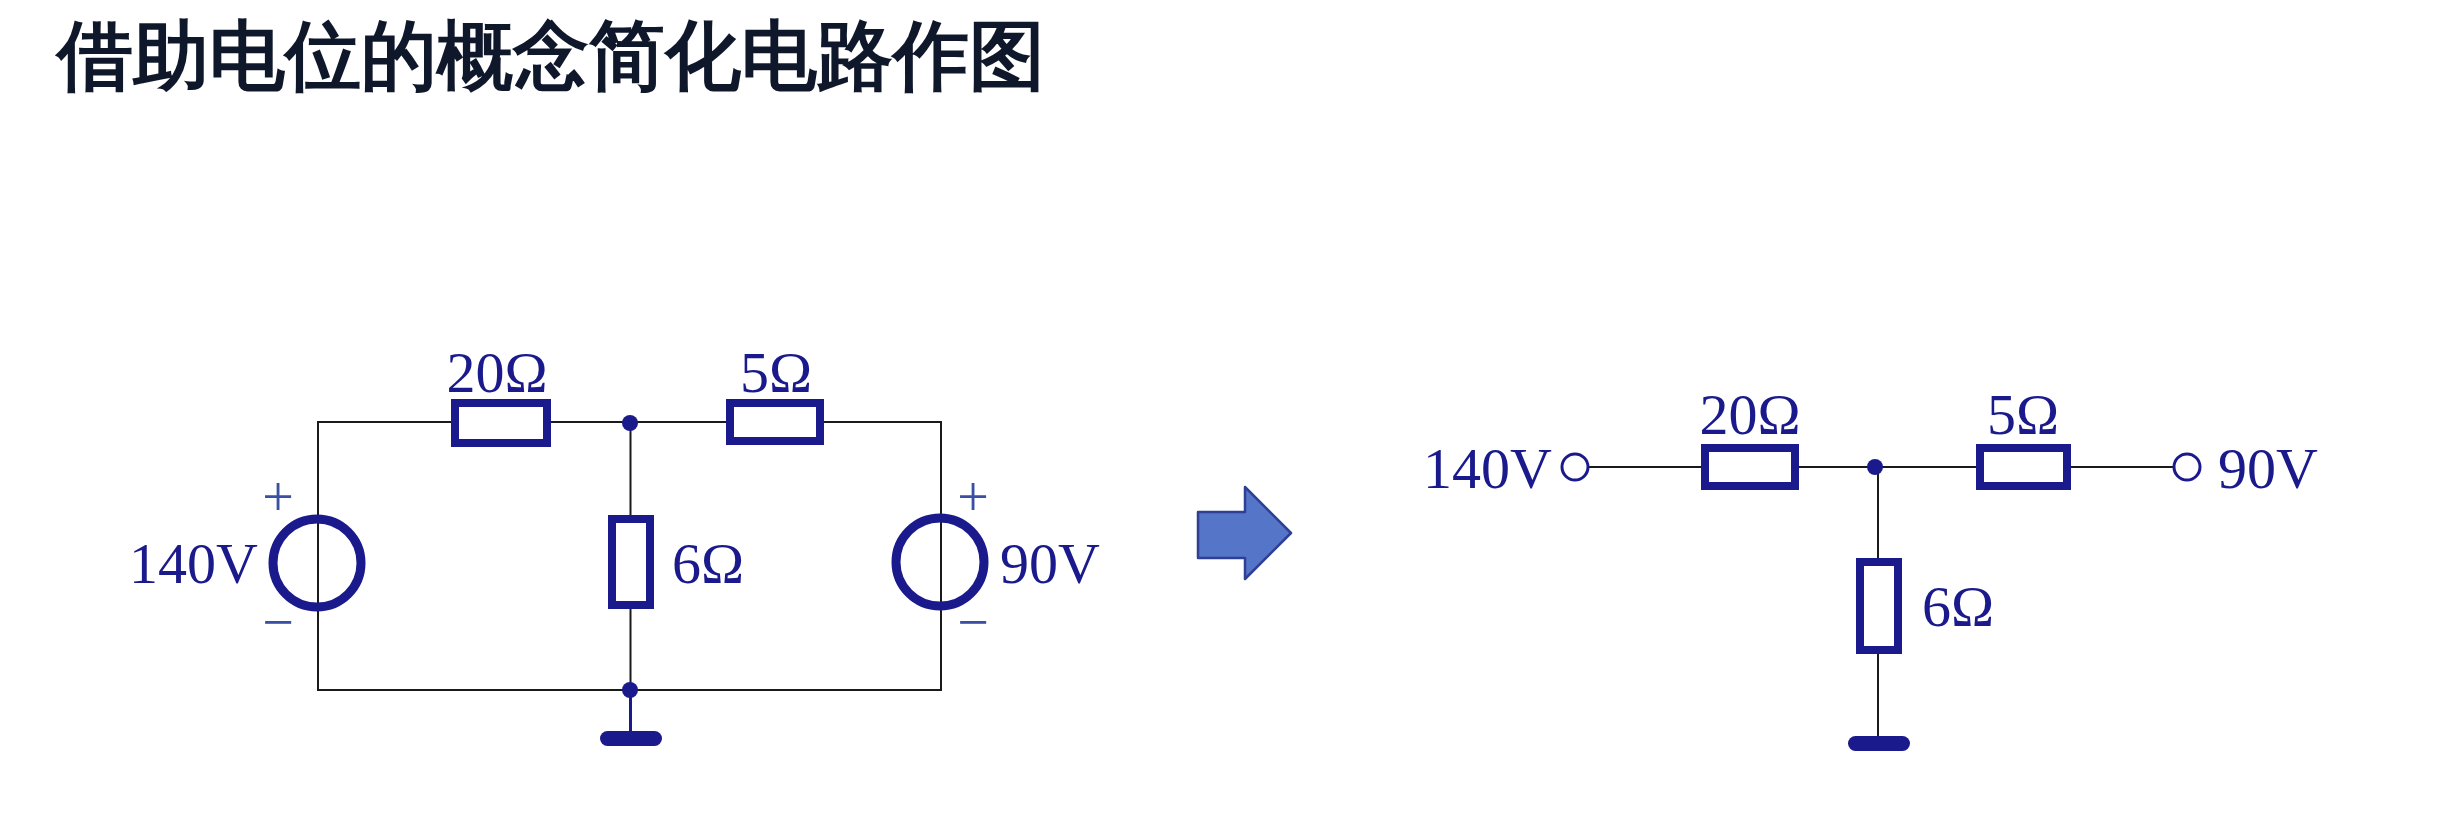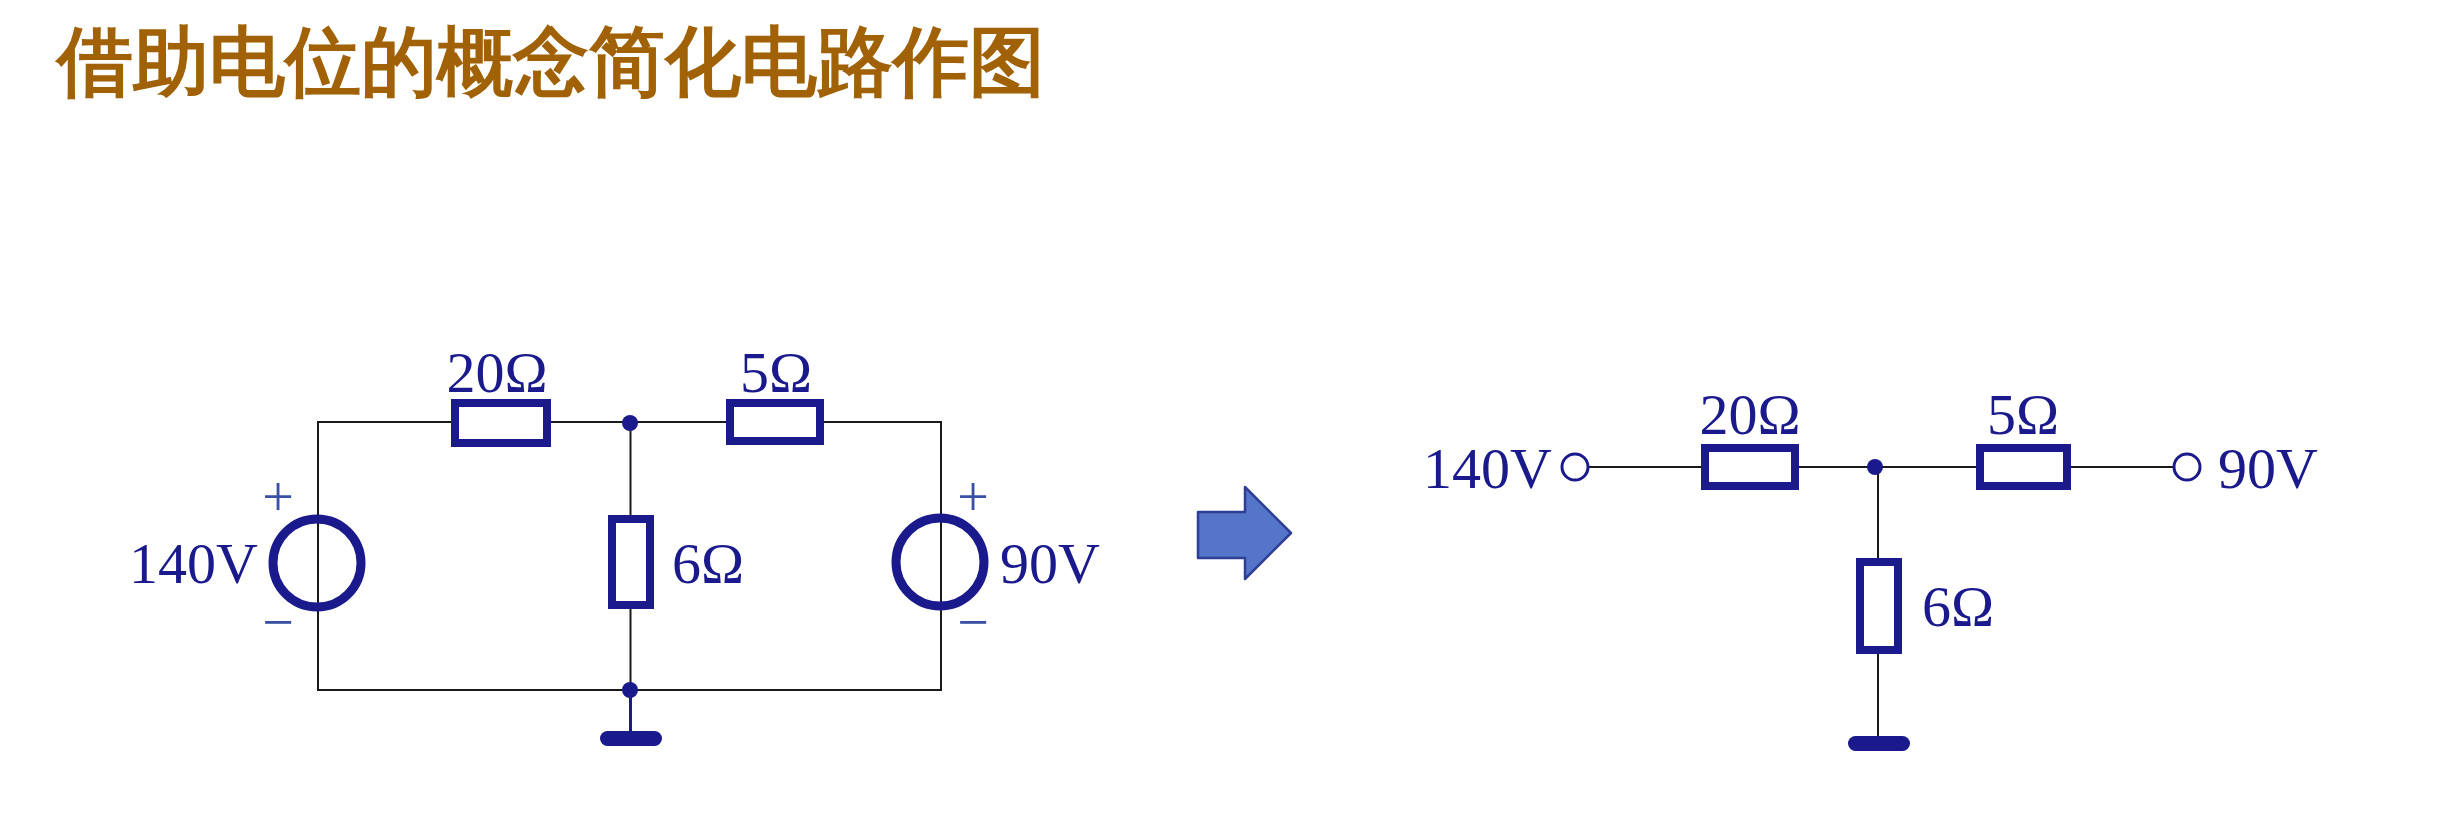--- a/index.html
+++ b/index.html
@@ -6,28 +6,28 @@
   body {
     width: 2462px; height: 840px;
     background: #ffffff;
     overflow: hidden;
     position: relative;
     font-family: "Liberation Sans", sans-serif;
   }
   .slide { position: absolute; inset: 0; }
   .page-title {
     position: absolute;
-    left: 57px; top: 20px;
+    left: 57px; top: 14px;
     margin: 0;
     font-family: "Liberation Sans", sans-serif;
     font-weight: bold;
     font-size: 76px;
     line-height: 1.1;
     letter-spacing: 0px;
-    color: #a16207;
+    color: #0f172a;
     white-space: nowrap;
   }
   svg.circuit-canvas {
     position: absolute; left: 0; top: 0;
     width: 2462px; height: 840px;
     display: block;
   }
   .lbl {
     font-family: "Liberation Serif", serif;
     font-size: 58px;

